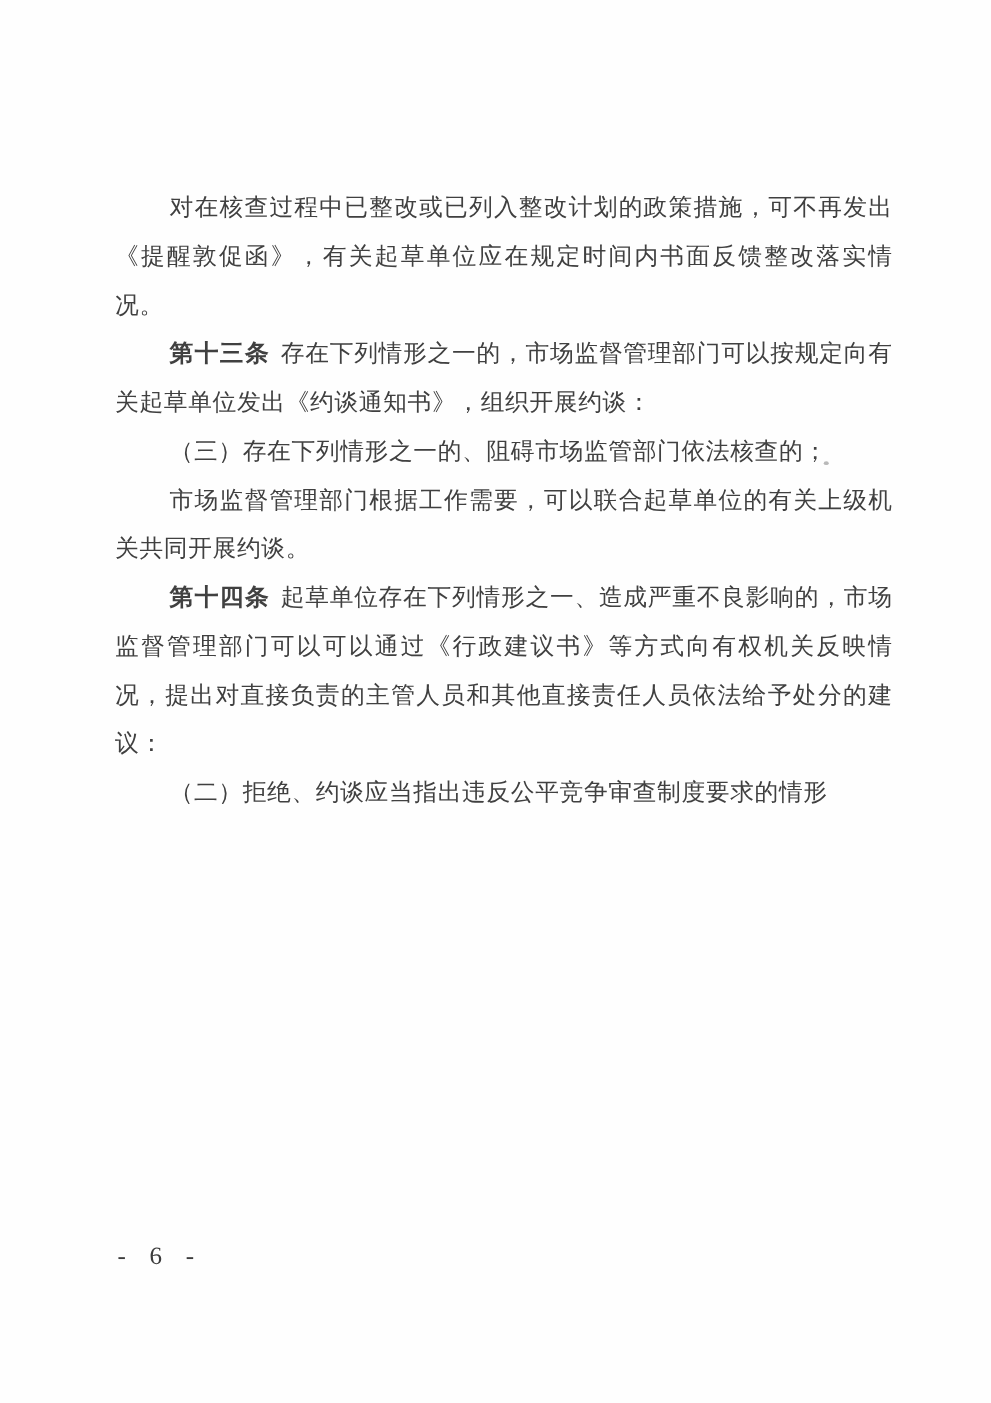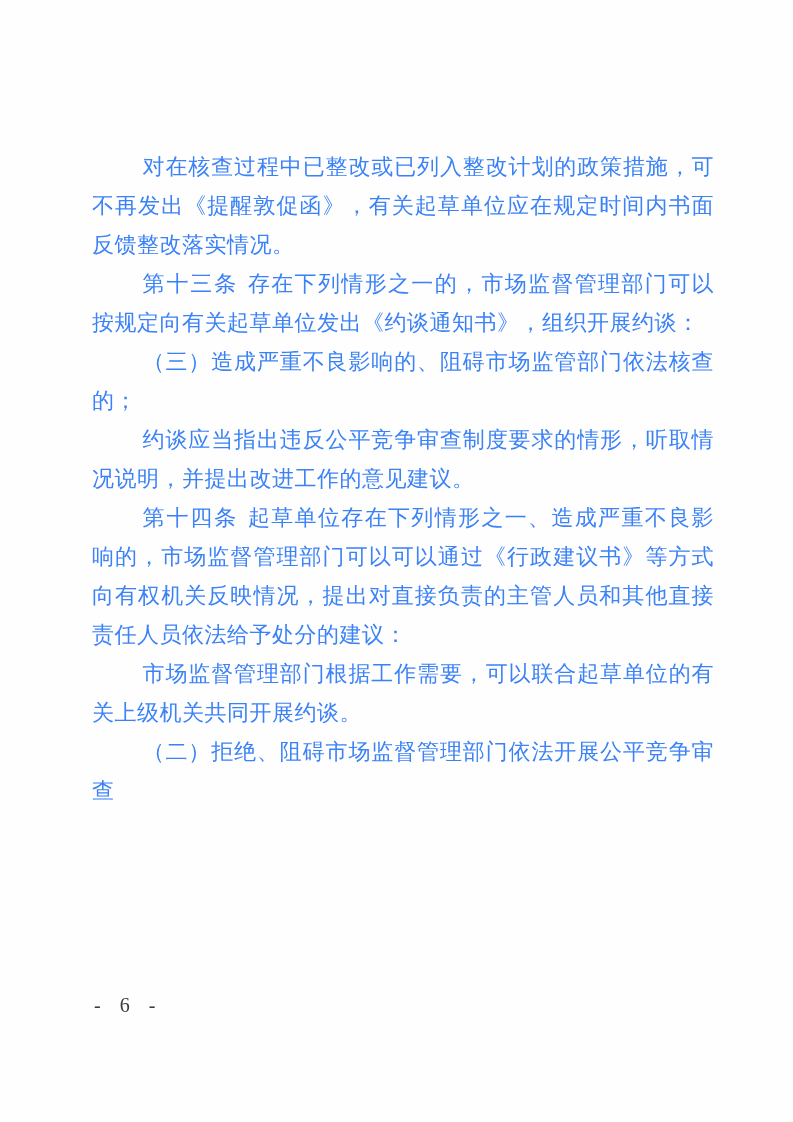--- a/index.html
+++ b/index.html
@@ -13,34 +13,34 @@
     height: 1122px;
     background: #fefefe;
     overflow: hidden;
     font-family: "Liberation Serif", "DejaVu Serif", serif;
   }
   .text-block {
     position: absolute;
     left: 92px;
     top: 147px;
     width: 622px;
-    font-size: 22px;
+    font-size: 19px;
     line-height: 39px;
-    color: #3b82f6;
+    color: #404040;
     text-align: justify;
     text-justify: inter-character;
     letter-spacing: 0.5px;
     word-break: break-all;
   }
   .text-block p {
     margin: 0;
     text-indent: 2.3em;
   }
   .text-block p b.lead {
-    font-weight: 400;
+    font-weight: 700;
     margin-right: 0.45em;
     letter-spacing: 1px;
   }
   .page-number {
     position: absolute;
     left: 94px;
     top: 993px;
     font-size: 20px;
     line-height: 24px;
     color: #3c3c3c;
@@ -58,21 +58,20 @@
     opacity: 0.6;
   }
 </style>
 </head>
 <body>
 
 <div class="sheet">
   <div class="text-block">
       <p>对在核查过程中已整改或已列入整改计划的政策措施，可不再发出《提醒敦促函》，有关起草单位应在规定时间内书面反馈整改落实情况。</p>
       <p><b class="lead">第十三条</b>存在下列情形之一的，市场监督管理部门可以按规定向有关起草单位发出《约谈通知书》，组织开展约谈：</p>
-      <p>（三）造成严重不良影响的、阻碍市场监管部门依法核查的；</p>
-      <p>约谈应当指出违反公平竞争审查制度要求的情形，听取情况说明，并提出改进工作的意见建议。</p>
+      <p>（三）存在下列情形之一的、阻碍市场监管部门依法核查的；</p>
+      <p>市场监督管理部门根据工作需要，可以联合起草单位的有关上级机关共同开展约谈。</p>
       <p><b class="lead">第十四条</b>起草单位存在下列情形之一、造成严重不良影响的，市场监督管理部门可以可以通过《行政建议书》等方式向有权机关反映情况，提出对直接负责的主管人员和其他直接责任人员依法给予处分的建议：</p>
-      <p>市场监督管理部门根据工作需要，可以联合起草单位的有关上级机关共同开展约谈。</p>
-      <p>（二）拒绝、阻碍市场监督管理部门依法开展公平竞争审查</p>
+      <p>（二）拒绝、约谈应当指出违反公平竞争审查制度要求的情形</p>
     </div>
   <div class="speck"></div>
   <div class="page-number">- 6 -</div>
 </div>
 
 </body></html>

